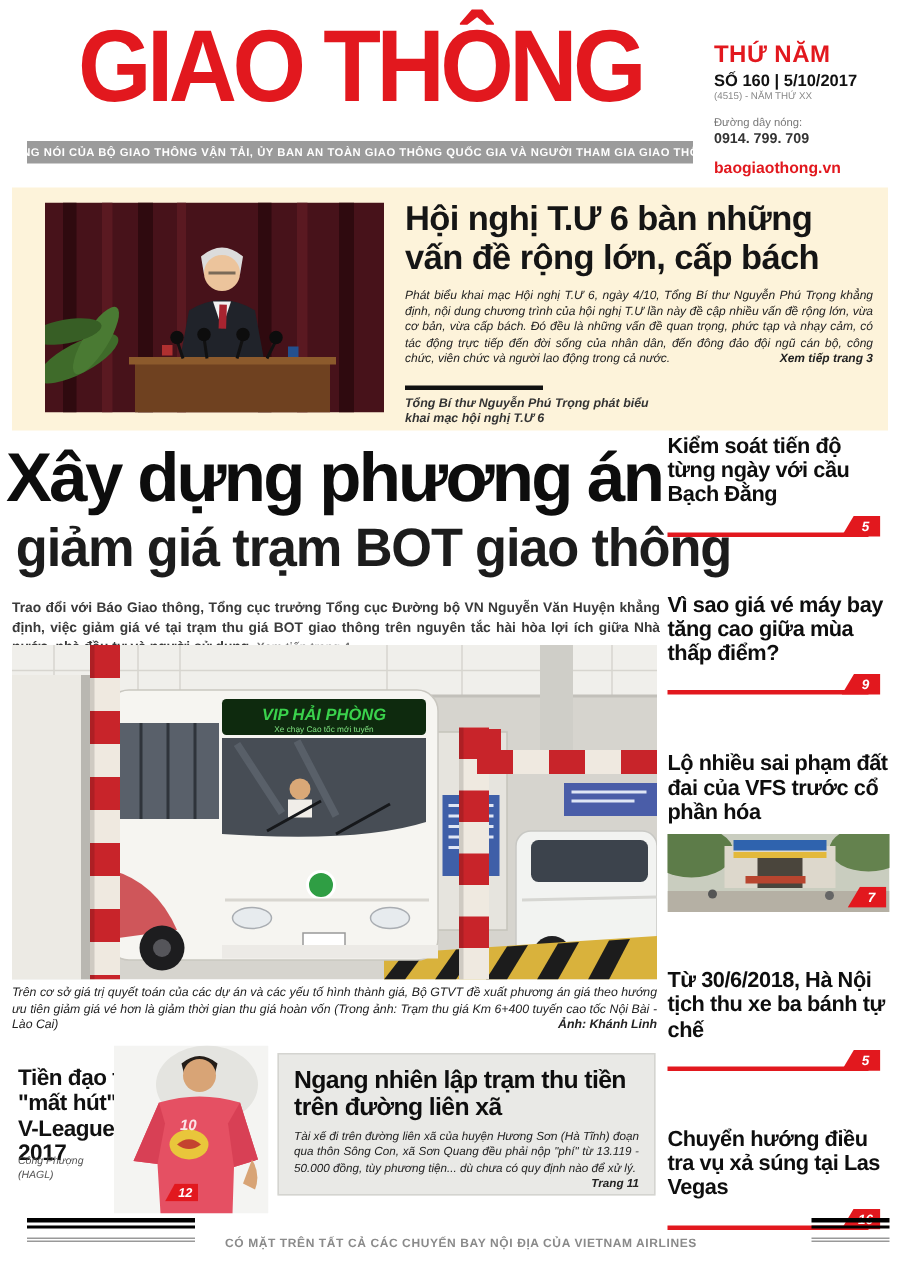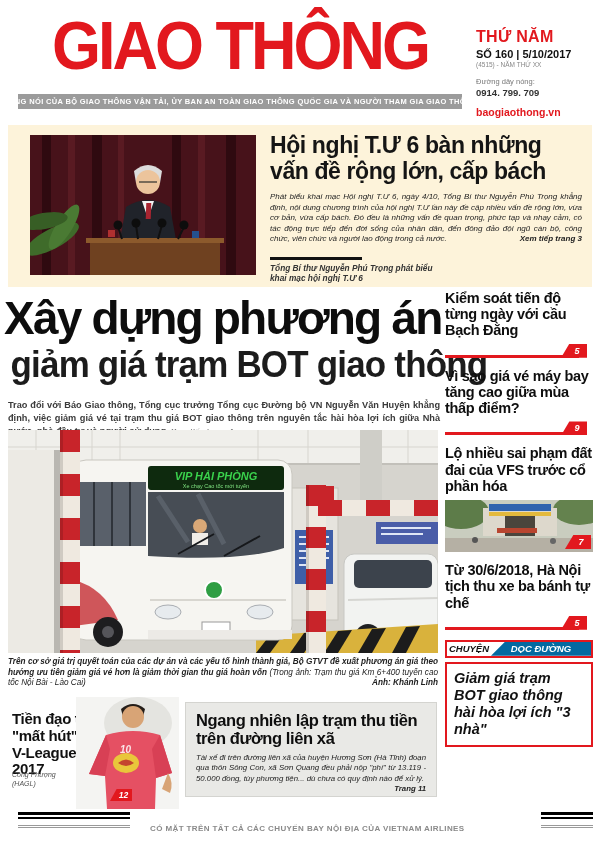--- a/index.html
+++ b/index.html
@@ -39,26 +39,26 @@
            font-size:36px; font-weight:bold; letter-spacing:-.8px; color:#1c1c1c;
            transform:scaleX(.97); transform-origin:center; white-space:nowrap; }
   .standfirst { position:absolute; left:8px; top:399px; width:432px; font-size:9.2px; font-weight:bold;
                 color:#3a3a3a; line-height:1.4; text-align:justify; }
   .lead-more { color:#777; font-size:8px; }
 
   
   .mainphoto { position:absolute; left:8px; top:430px; width:430px; height:223px; }
   .maincap { position:absolute; left:8px; top:657px; width:430px; font-size:8.2px; line-height:1.3;
              font-style:italic; color:#222; text-align:justify; }
-  .maincap b { font-weight:bold; }
+  .maincap b { font-weight:normal; }
   .maincap .credit { font-weight:bold; float:right; }
 
   
   .sidebar { position:absolute; left:445px; top:290px; width:148px; }
-  .sb-item { position:relative; margin-bottom:10px; }
+  .sb-item { position:relative; margin-bottom:38px; }
   .sb-title { font-size:14.5px; font-weight:bold; line-height:1.12; letter-spacing:-.3px; color:#0e0e0e; }
   .sb-rule { position:relative; margin-top:5px; height:14px; }
   .sb-rule .line { position:absolute; left:0; right:14px; bottom:0; height:3px; background:#e2181e; }
   .tab { position:absolute; right:6px; bottom:0; width:26px; height:14px; background:#e2181e;
          clip-path:polygon(32% 0,100% 0,100% 100%,0 100%); color:#fff; font-size:9px; font-weight:bold;
          font-style:italic; display:flex; align-items:center; justify-content:center; padding-left:6px; }
   .sb-photo { position:relative; margin-top:6px; width:148px; height:52px; }
   .sb-photo .tab { right:2px; bottom:3px; }
 
   
@@ -331,20 +331,27 @@
     </div>
 
     <div class="sb-item">
       <div class="sb-title">Từ 30/6/2018, Hà Nội tịch thu xe ba bánh tự chế</div>
       <div class="sb-rule">
         <div class="line"></div>
         <div class="tab">5</div>
       </div>
     </div>
 
+    <div class="sb-item">
+      <div class="sb-title">Chuyển hướng điều tra vụ xả súng tại Las Vegas</div>
+      <div class="sb-rule">
+        <div class="line"></div>
+        <div class="tab">16</div>
+      </div>
+    </div>
 
     <div class="colbox-kicker">
       <div class="kick-left">CHUYỆN</div>
       <div class="kick-right">DỌC ĐƯỜNG</div>
     </div>
     <div class="colbox">
       <div class="colbox-title">Giảm giá trạm BOT giao thông hài hòa lợi ích "3 nhà"</div>
 
     </div>
   </div>

